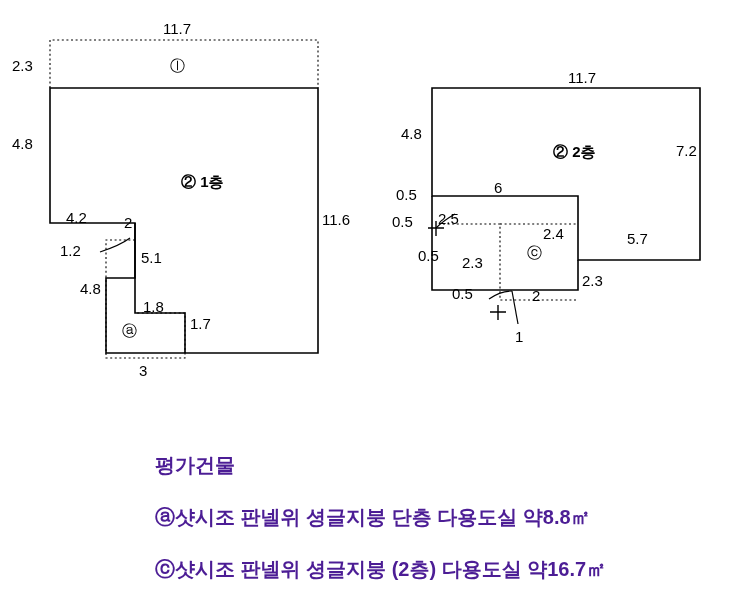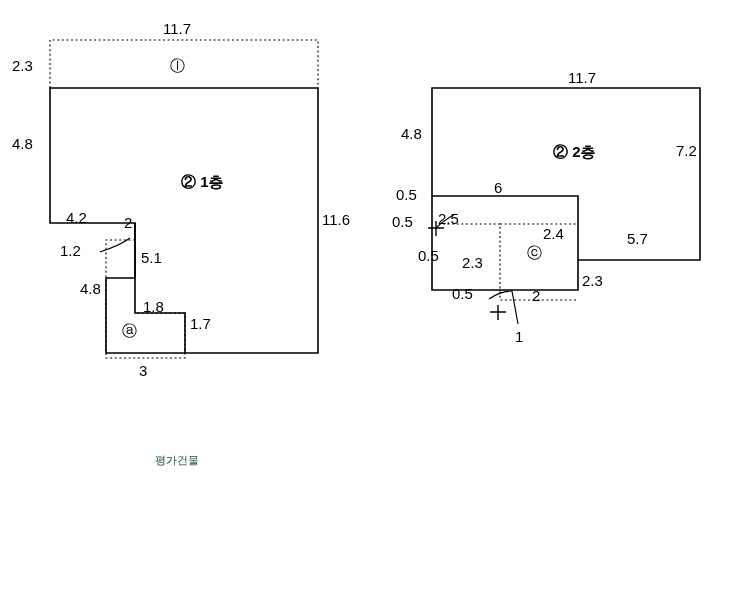--- a/index.html
+++ b/index.html
@@ -20,24 +20,24 @@
   .lbl {
     position: absolute;
     font-size: 15px;
     color: #000000;
     white-space: nowrap;
     line-height: 1;
   }
   .lbl.b { font-weight: bold; }
   .note {
     position: absolute;
-    font-size: 11px;
-    color: #14532d;
+    font-size: 20px;
+    color: #4c1d95;
     white-space: nowrap;
-    font-weight: normal;
+    font-weight: bold;
     line-height: 1;
   }
   svg.drawing {
     position: absolute;
     left: 0;
     top: 0;
     width: 734px;
     height: 600px;
   }
   .circ {
@@ -112,14 +112,16 @@
   <div class="lbl" style="left:418px; top:248px;">0.5</div>
   <div class="lbl" style="left:543px; top:226px;">2.4</div>
   <div class="circ" style="left:527px; top:245px;">ⓒ</div>
   <div class="lbl" style="left:582px; top:273px;">2.3</div>
   <div class="lbl" style="left:462px; top:255px;">2.3</div>
   <div class="lbl" style="left:452px; top:286px;">0.5</div>
   <div class="lbl" style="left:532px; top:288px;">2</div>
   <div class="lbl" style="left:515px; top:329px;">1</div>
 
   <div class="note" style="left:155px; top:455px;">평가건물</div>
+  <div class="note" style="left:155px; top:507px;">ⓐ샷시조 판넬위 셩글지붕 단층 다용도실 약8.8㎡</div>
+  <div class="note" style="left:155px; top:559px;">ⓒ샷시조 판넬위 셩글지붕 (2층) 다용도실 약16.7㎡</div>
 
 </div>
 
 </body></html>

